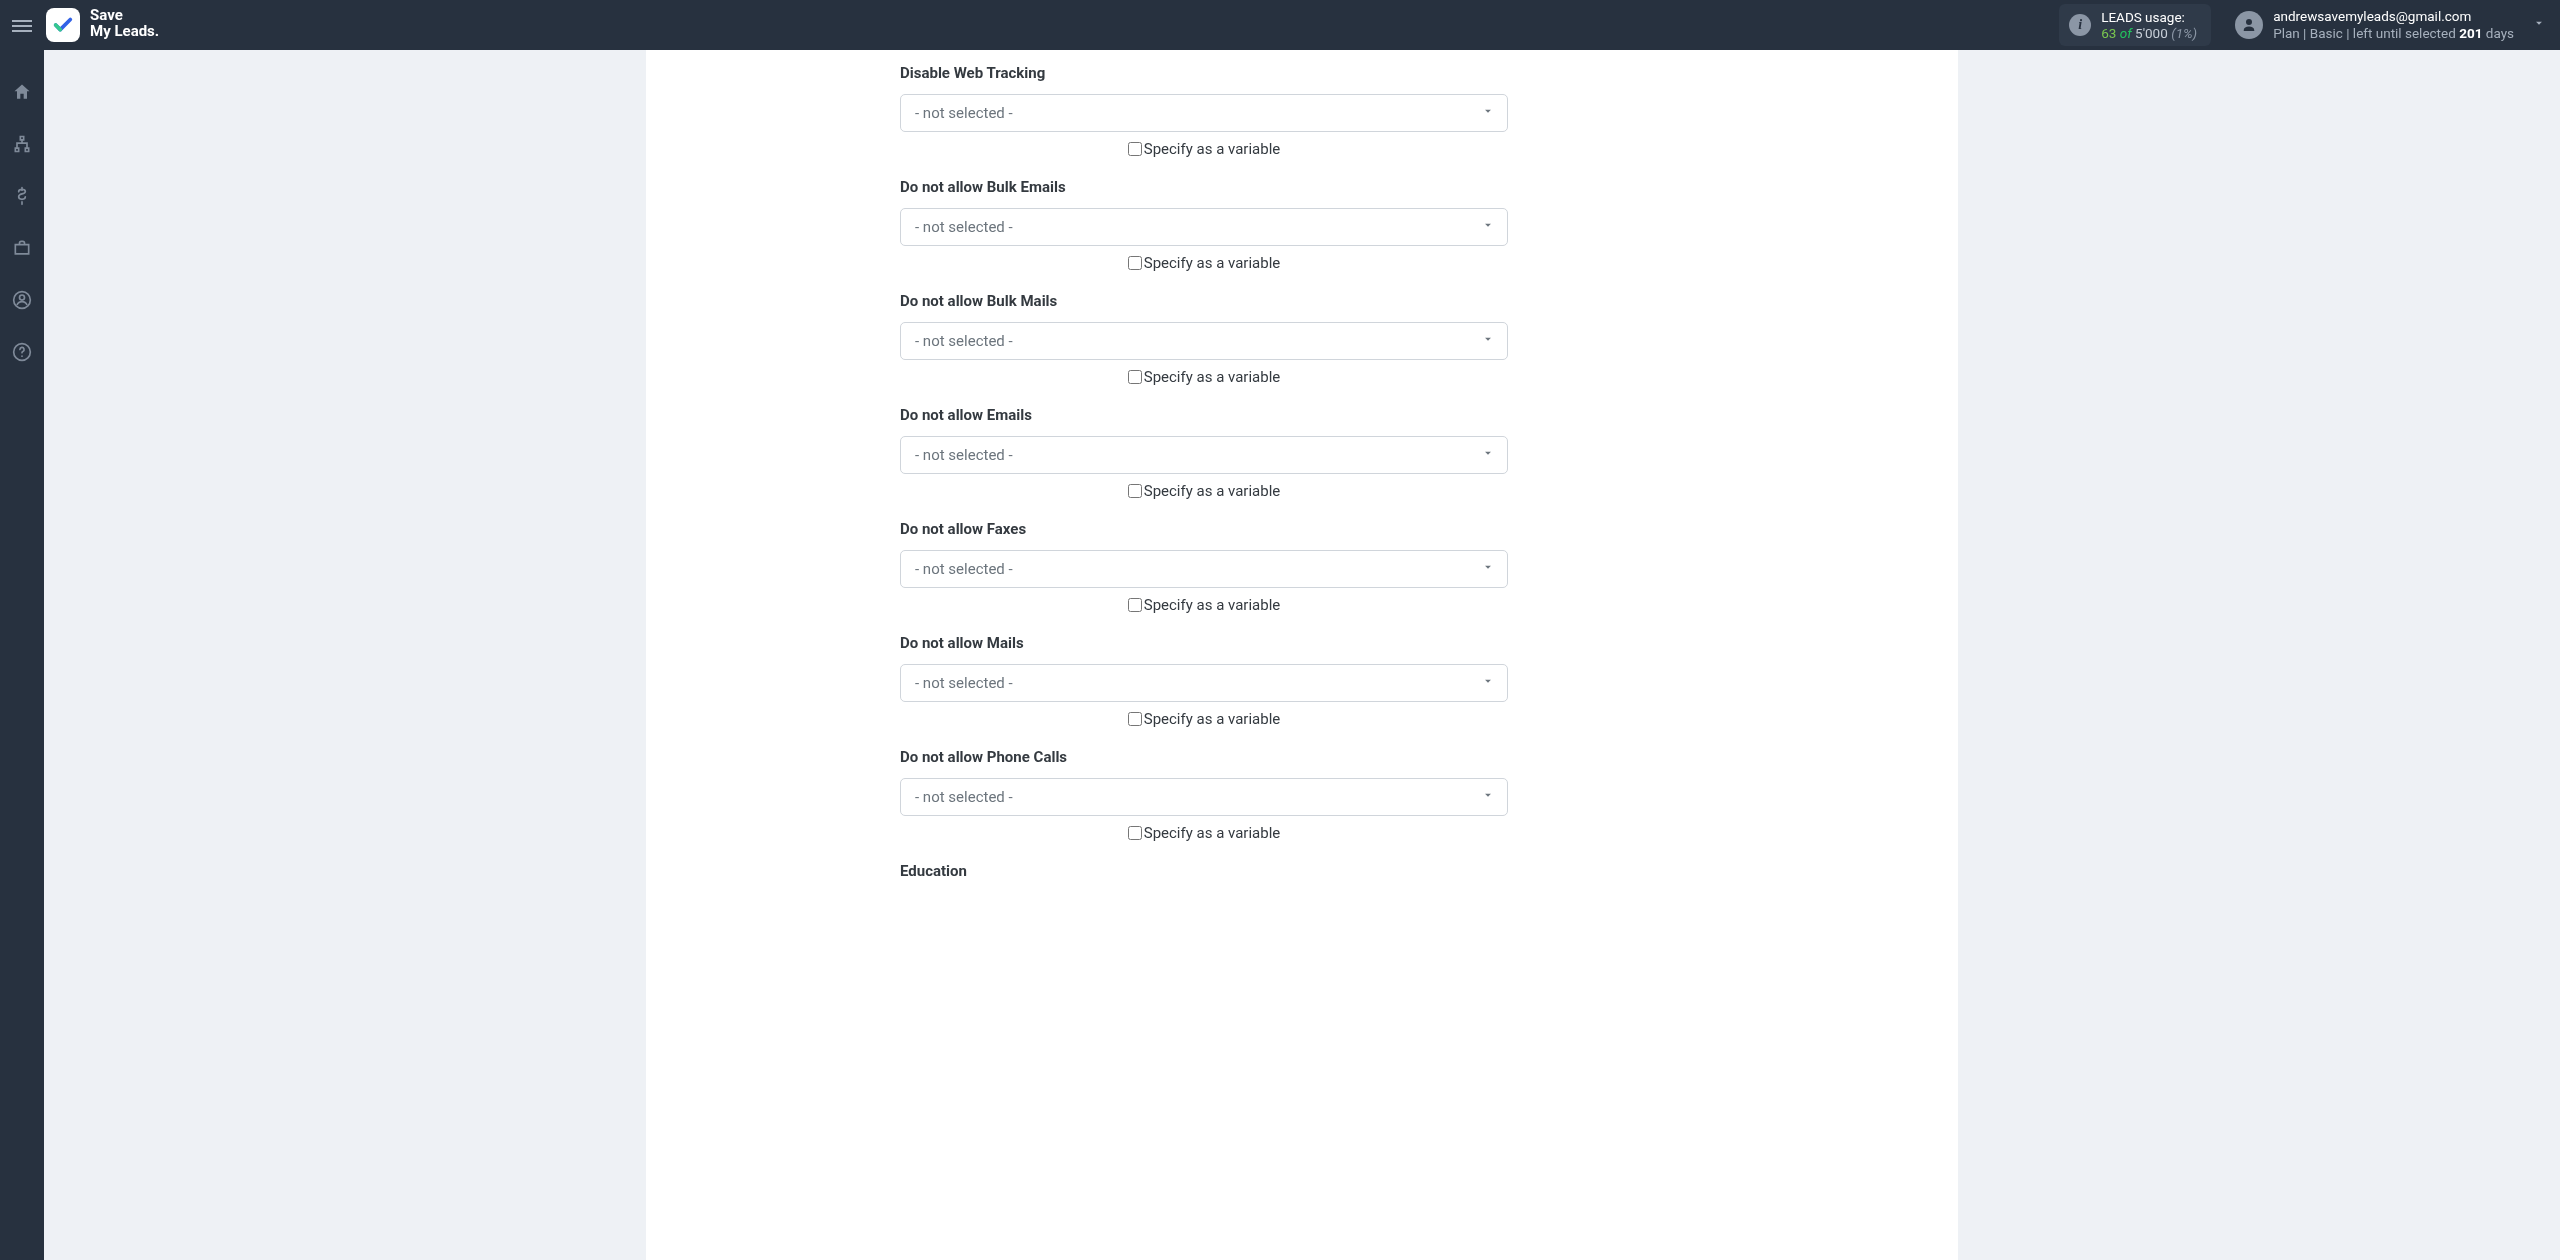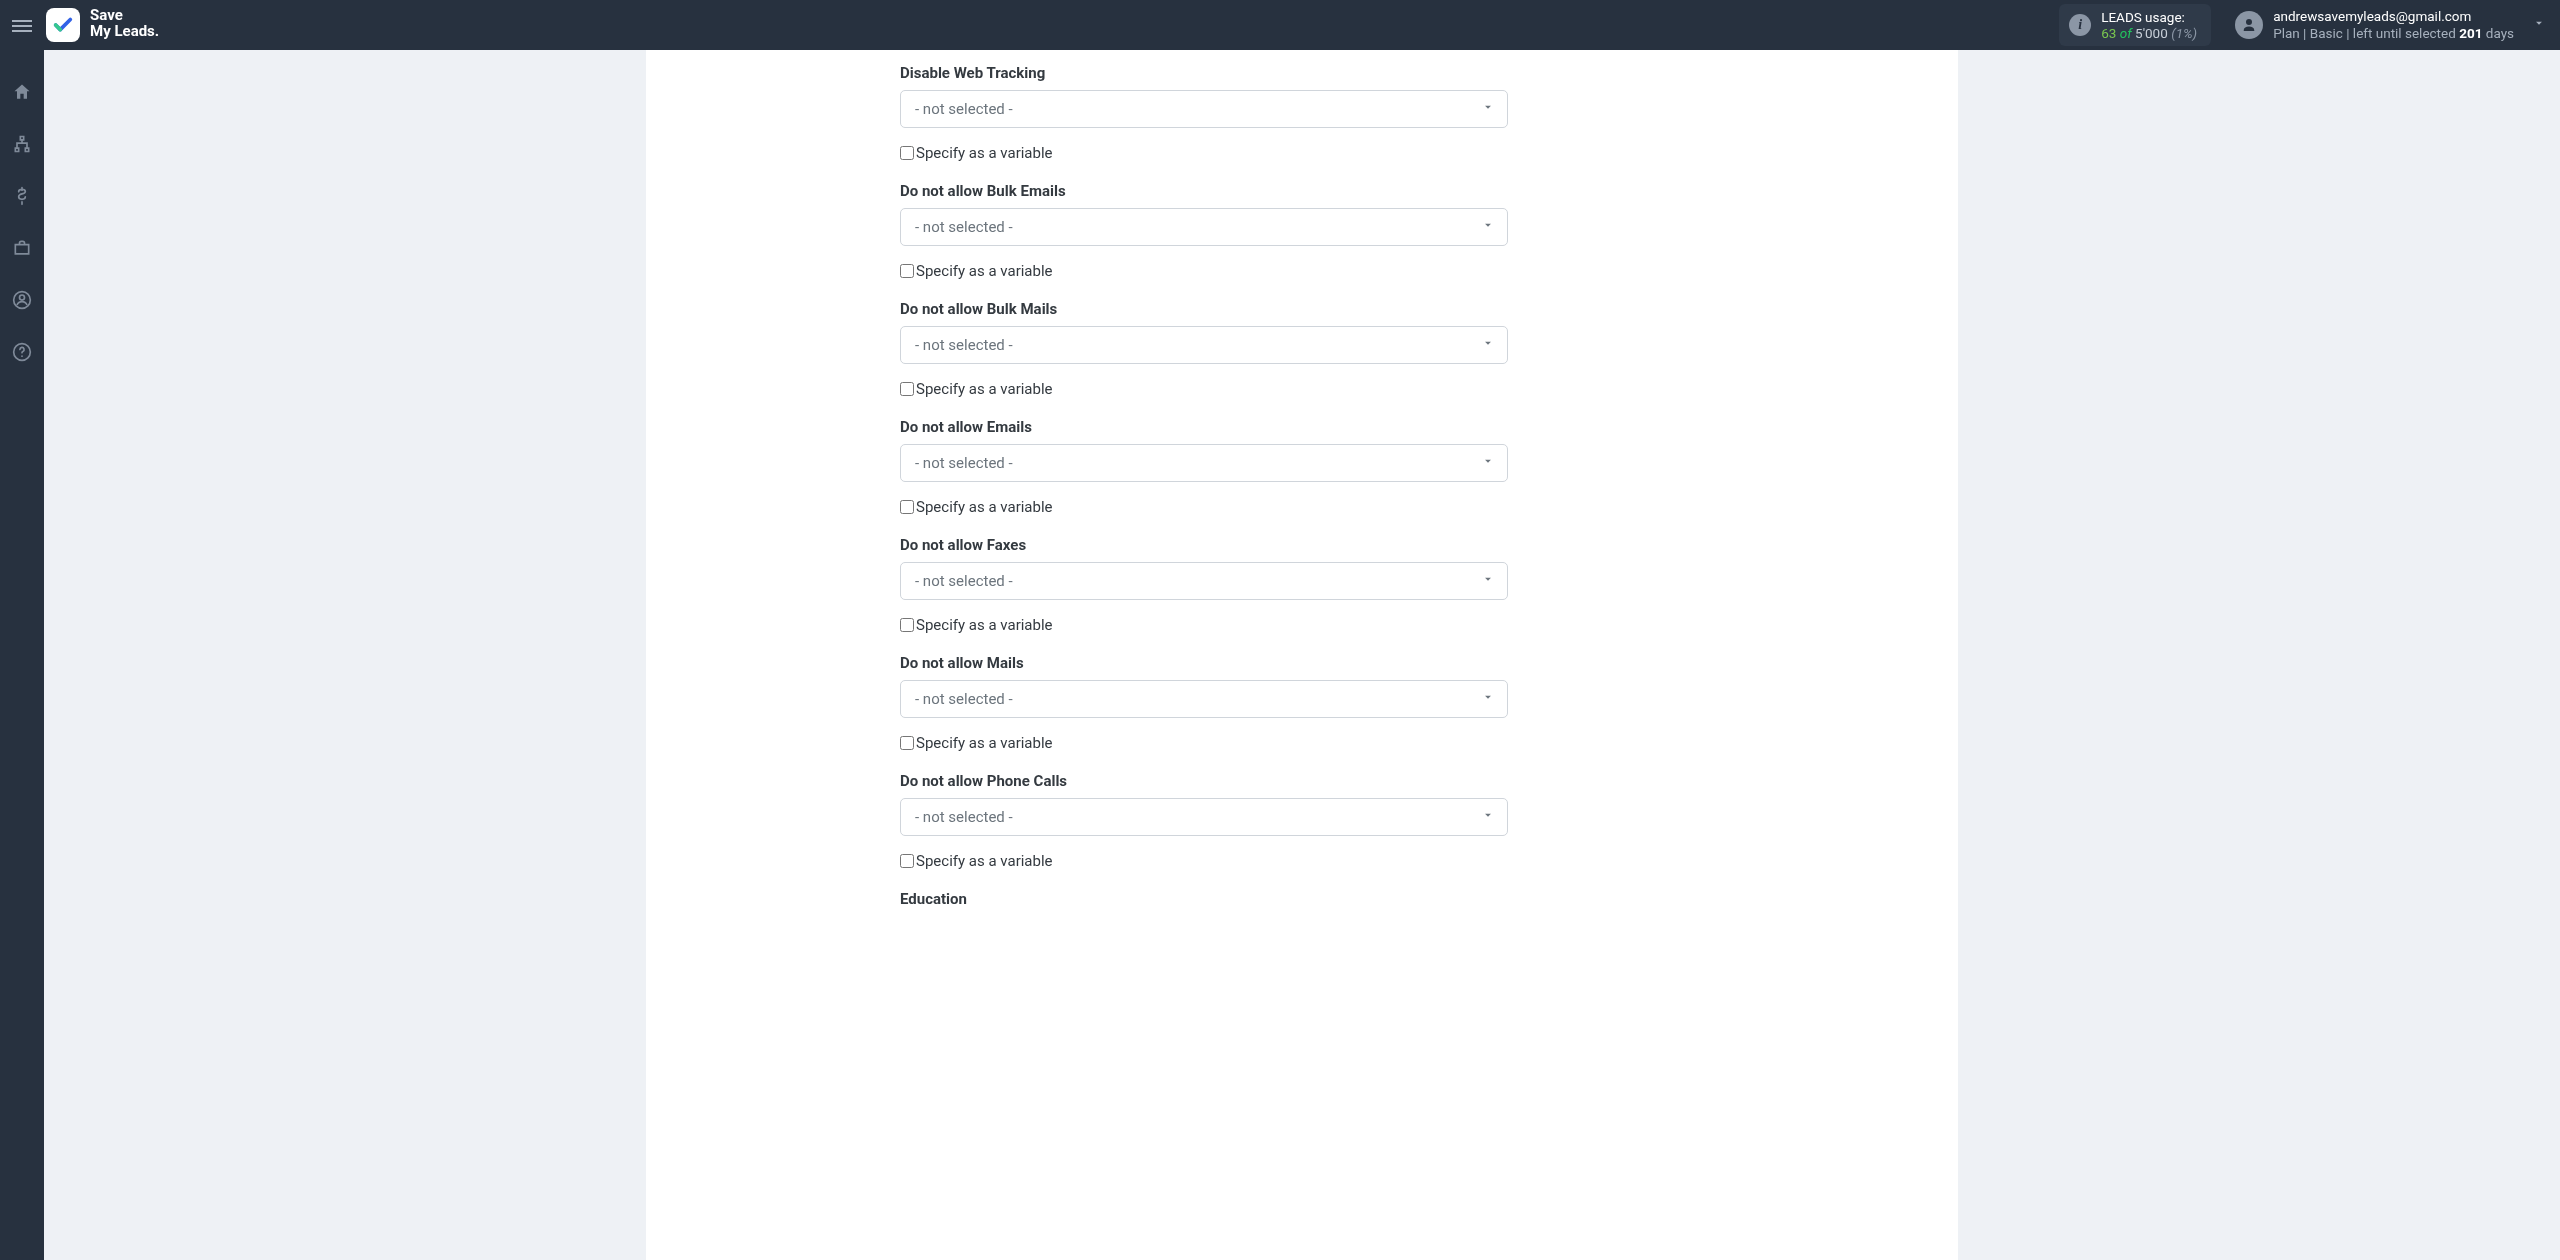--- a/index.html
+++ b/index.html
@@ -111,29 +111,30 @@
   .select-box {
     position: relative;
     border: 1px solid #d0d5db;
     border-radius: 5px;
     height: 38px;
     display: flex; align-items: center;
     padding: 0 36px 0 14px;
     color: #6c757d;
     font-size: 15px;
     background: #fff;
+    margin-top: 12px;
   }
   .select-box .chev {
     position: absolute; right: 12px; top: 50%; transform: translateY(-50%);
     color: #6c757d;
   }
   .select-box .chev svg { width: 14px; height: 14px; fill: currentColor; }
   .check-row {
-    display: flex; align-items: center; gap: 2px; margin-top: 16px;
-    color: #343a40; font-size: 15px;
+    display: flex; align-items: center; gap: 2px; margin-top: 8px;
+    color: #343a40; font-size: 15px; justify-content: center;
   }
   .check-row input { width: 14px; height: 14px; }
   .spacer { height: 8px; }
 </style>
 </head>
 <body>
 
 <div class="header">
   <div class="burger-wrap">
     <span class="burger-icon">

